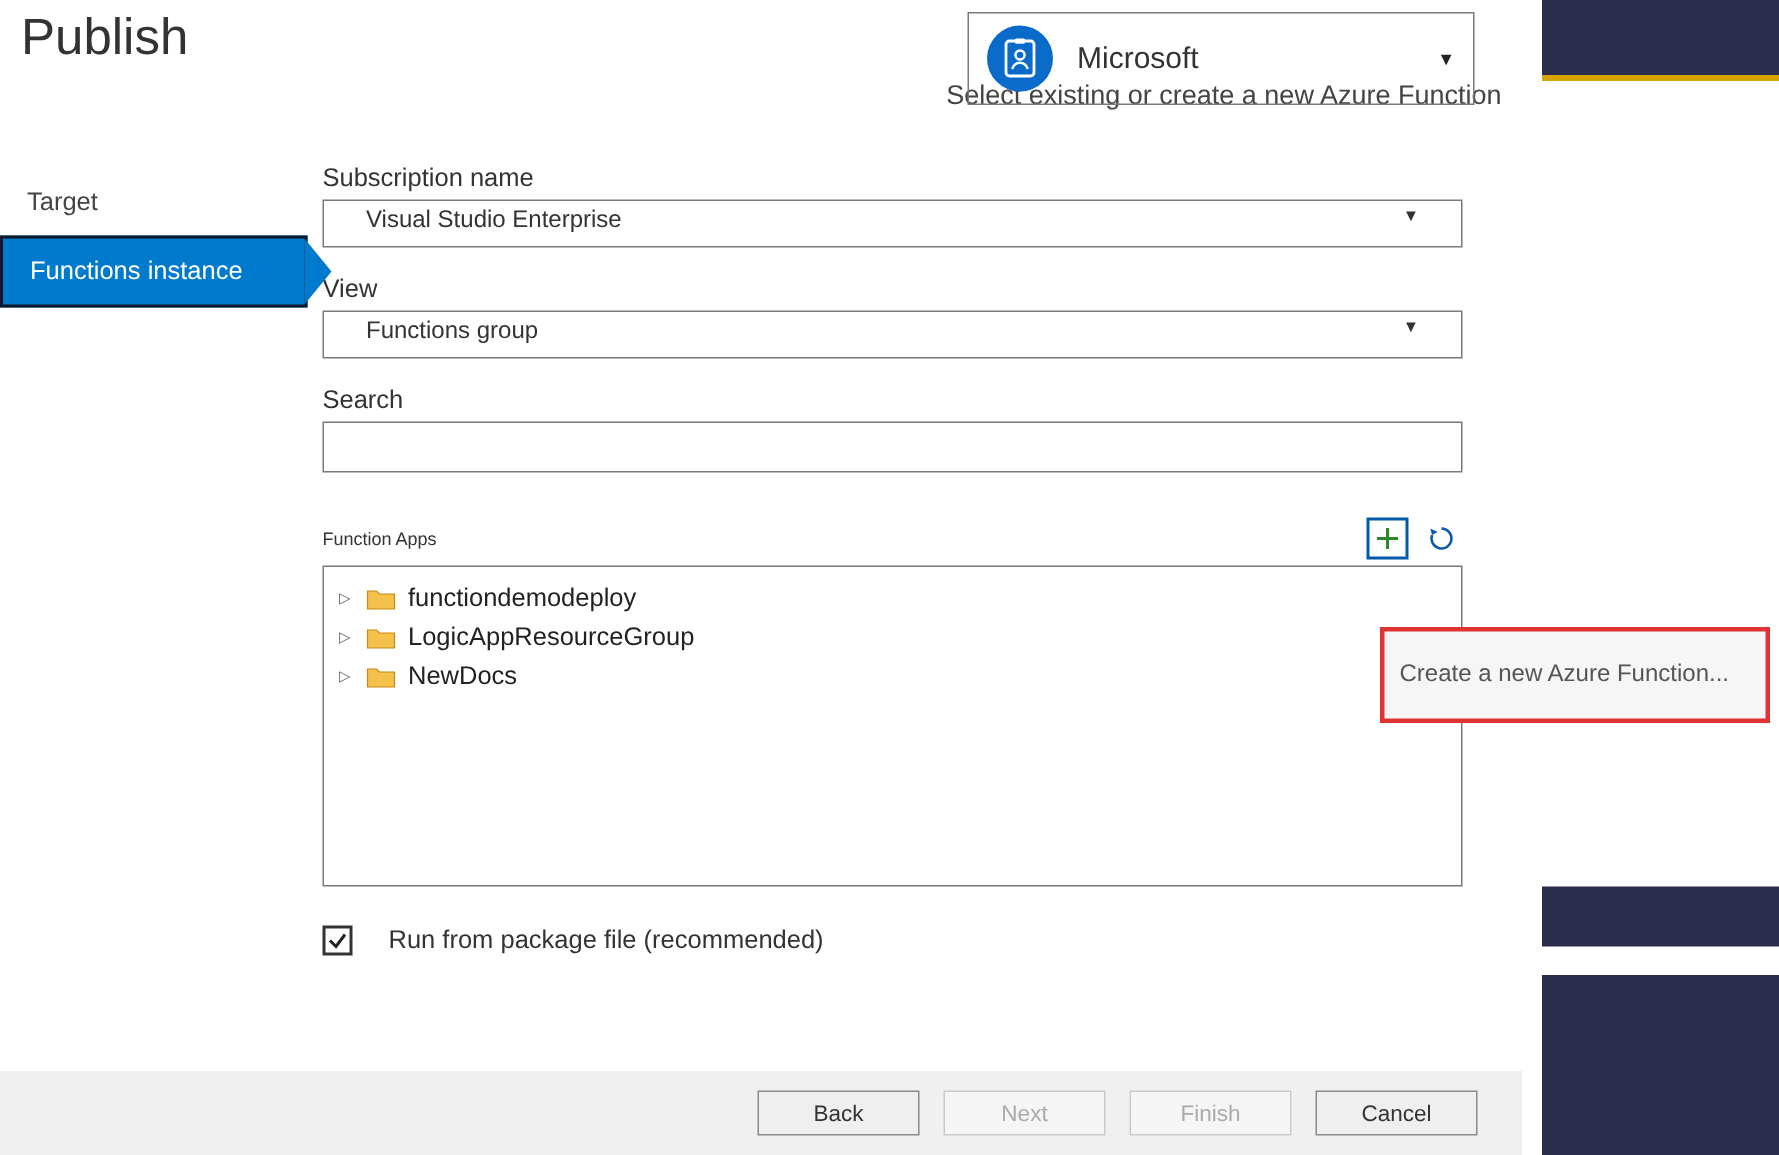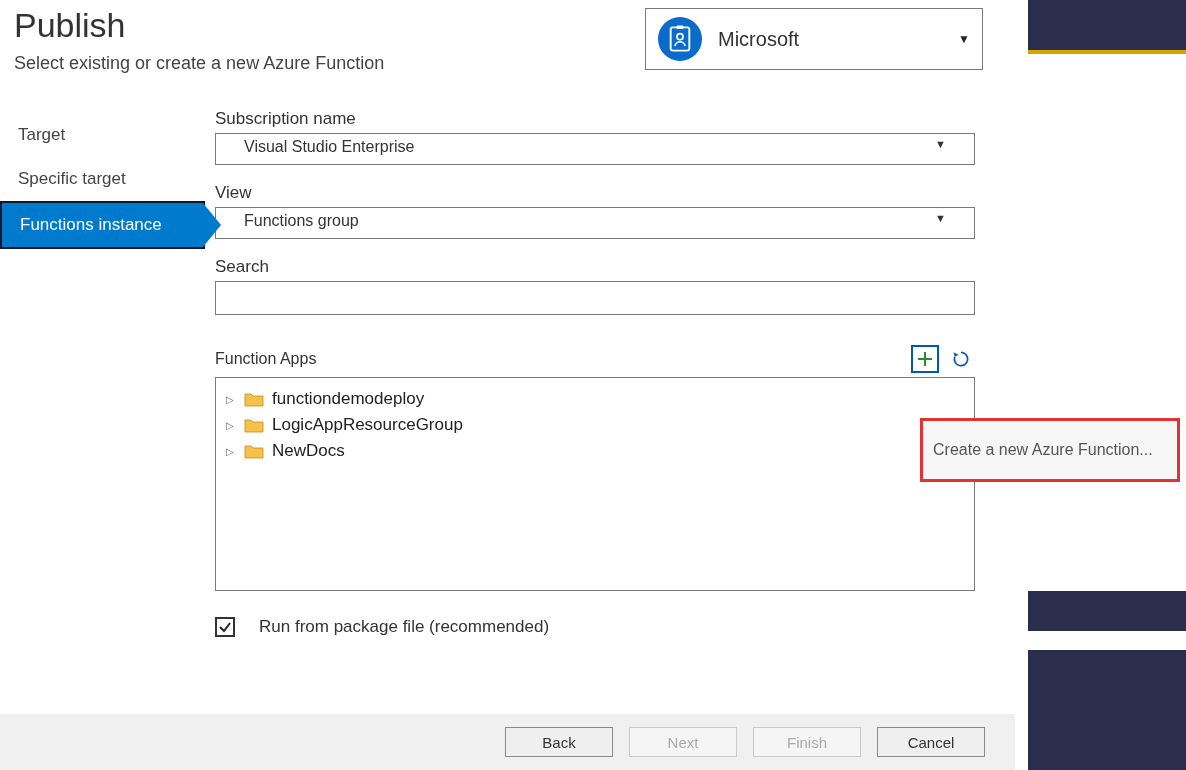--- a/index.html
+++ b/index.html
@@ -25,20 +25,21 @@
 .header h1 {
   font-size: 34px;
   font-weight: 300;
   color: #333;
   margin-bottom: 8px;
 }
 .header .subtitle {
   font-size: 18px;
   font-weight: 300;
   color: #444;
+  text-align: right;
 }
 .account-picker {
   position: absolute;
   top: 8px; right: 32px;
   width: 338px; height: 62px;
   border: 1px solid #7a7a7a;
   display: flex;
   align-items: center;
   padding: 0 12px;
 }
@@ -121,21 +122,21 @@
   display: block;
   margin-bottom: 30px;
 }
 .func-apps-row {
   display: flex;
   width: 760px;
   align-items: center;
   margin-bottom: 4px;
 }
 .func-apps-label {
-  font-size: 16px;
+  font-size: 12px;
   color: #333;
 }
 .icon-buttons {
   margin-left: auto;
   display: flex;
   gap: 8px;
 }
 .icon-btn {
   width: 28px; height: 28px;
   display: flex; align-items: center; justify-content: center;
@@ -252,23 +253,20 @@
       </svg>
     </span>
     <span class="name">Microsoft</span>
     <span class="caret">▼</span>
   </div>
 
   <div class="body">
     <div class="sidebar">
       <div class="step">
         <span>Target</span>
-      </div>
-      <div class="step">
-        <span>Specific target</span>
       </div>
       <div class="step selected">
         <span>Functions instance</span>
       </div>
     </div>
 
     <div class="form">
 
       <div class="field-label">Subscription name</div>
       <div class="select-box">

